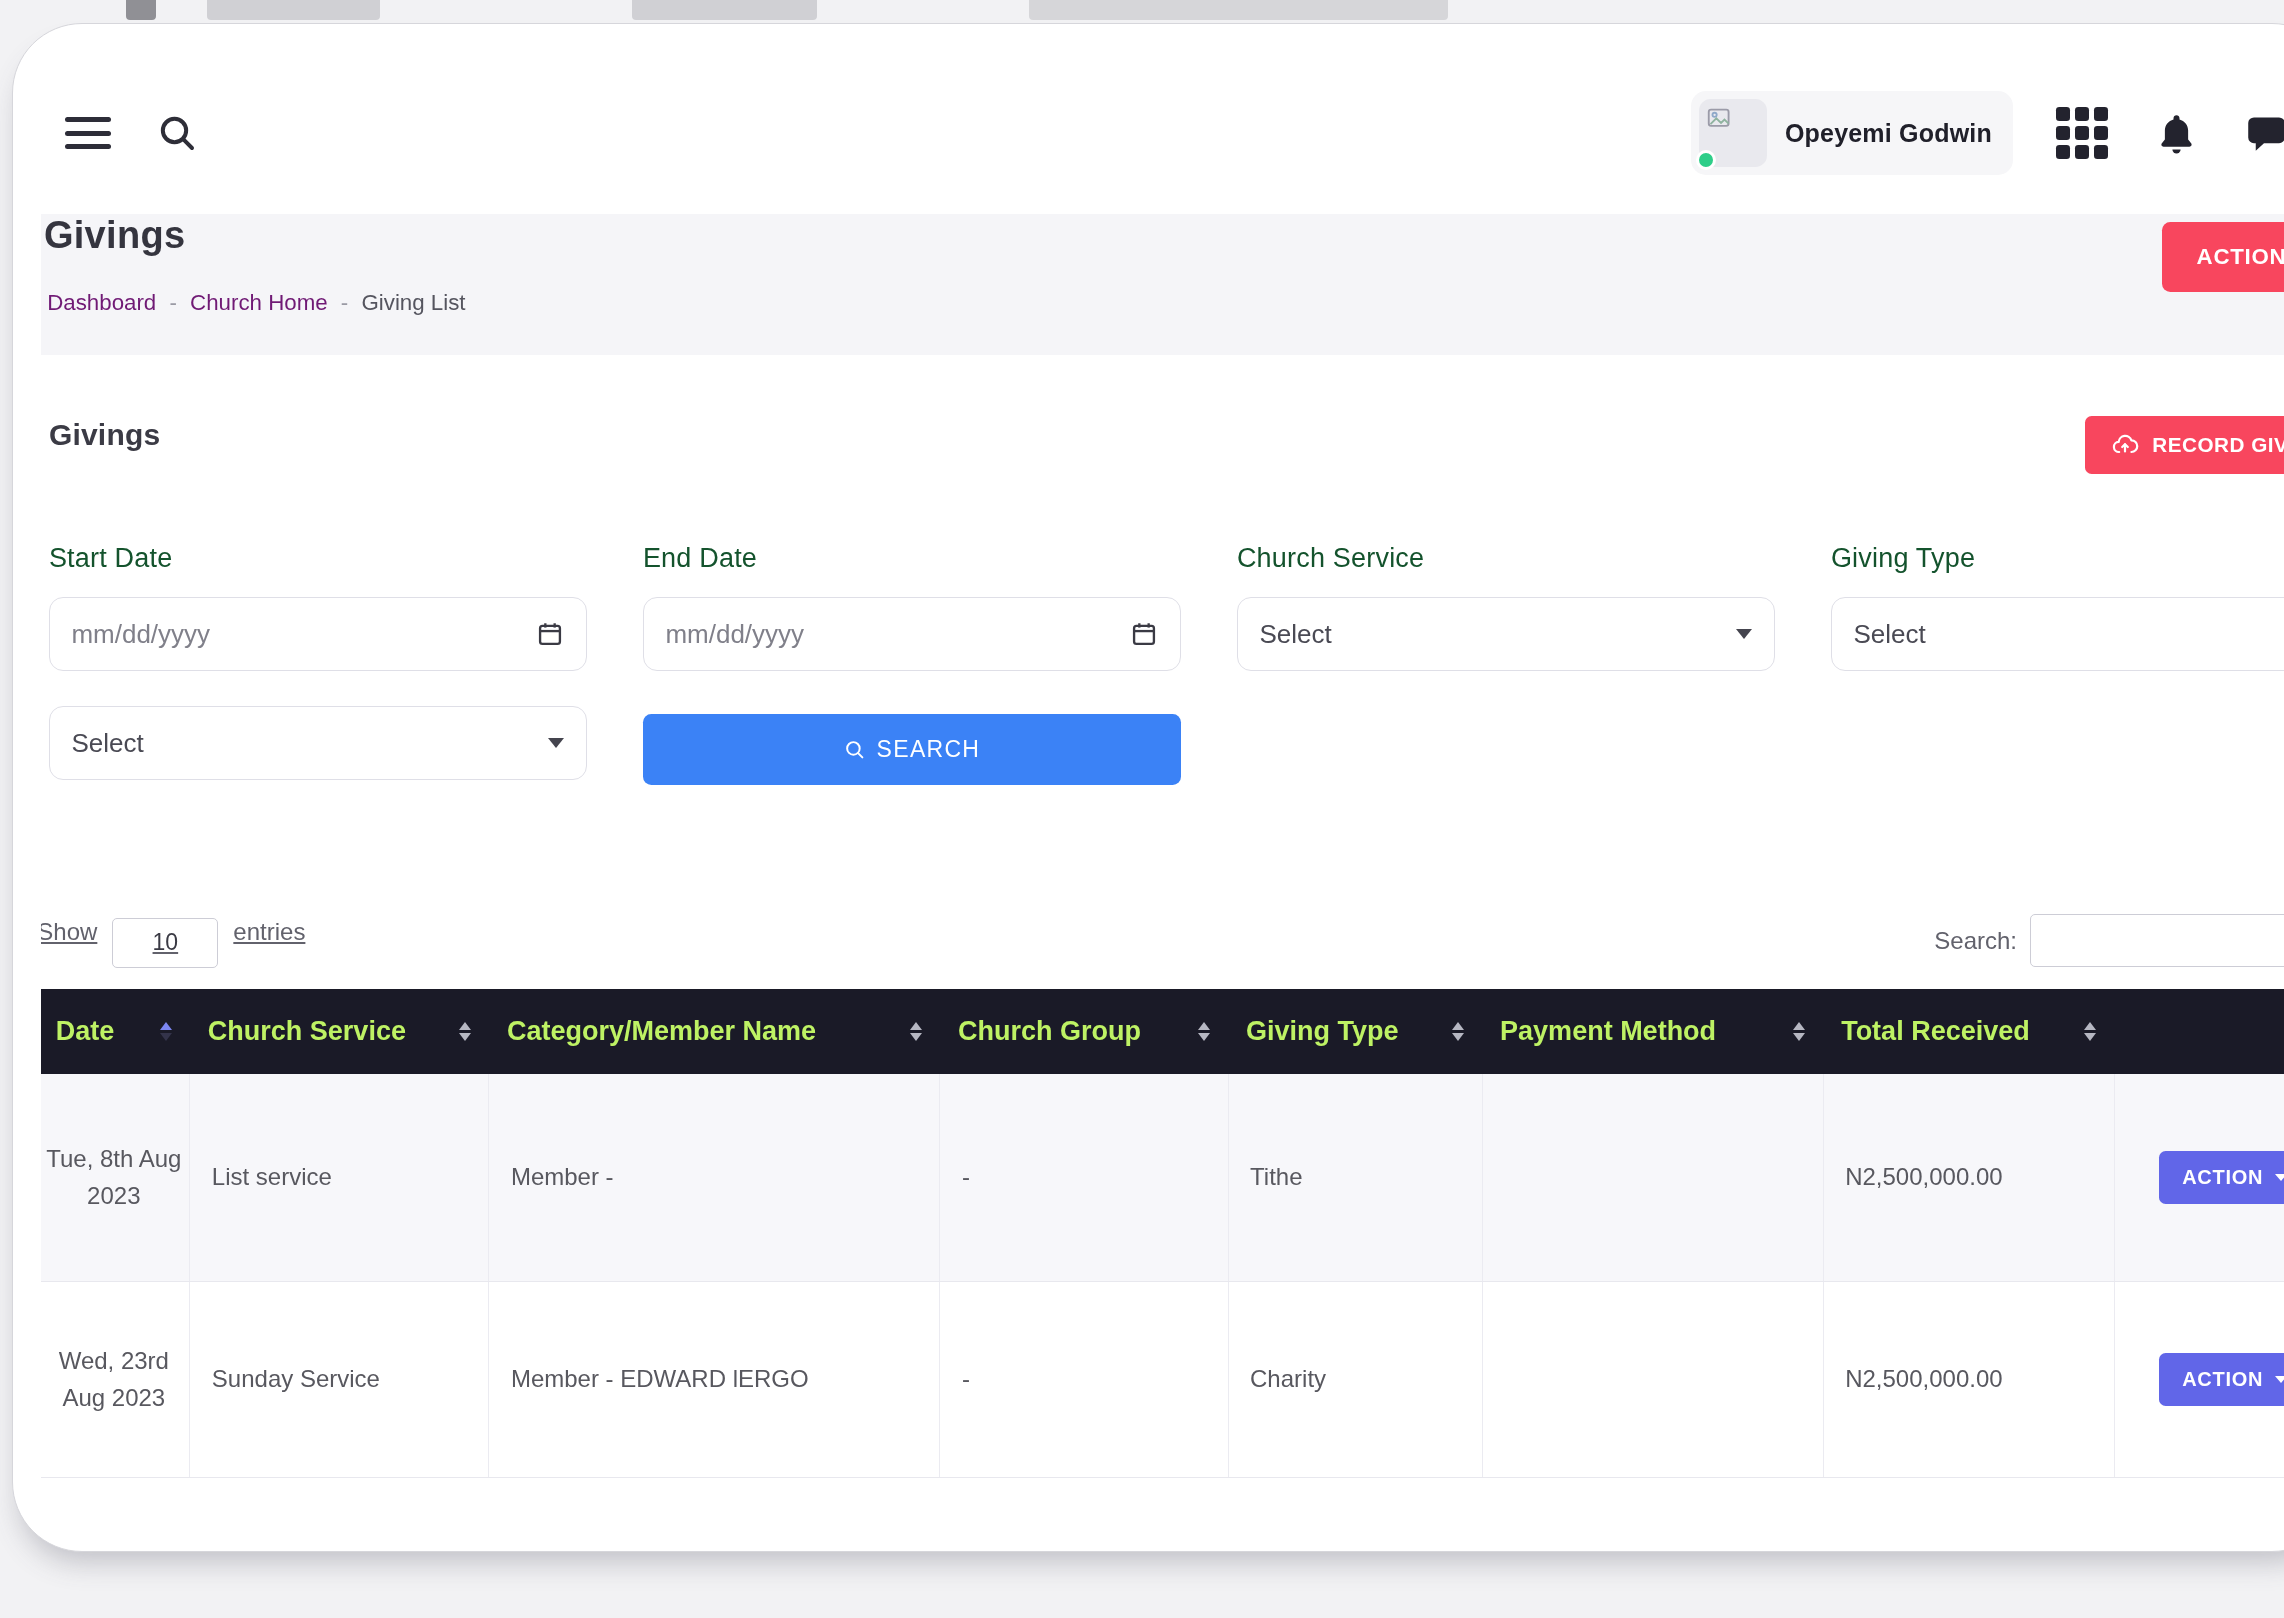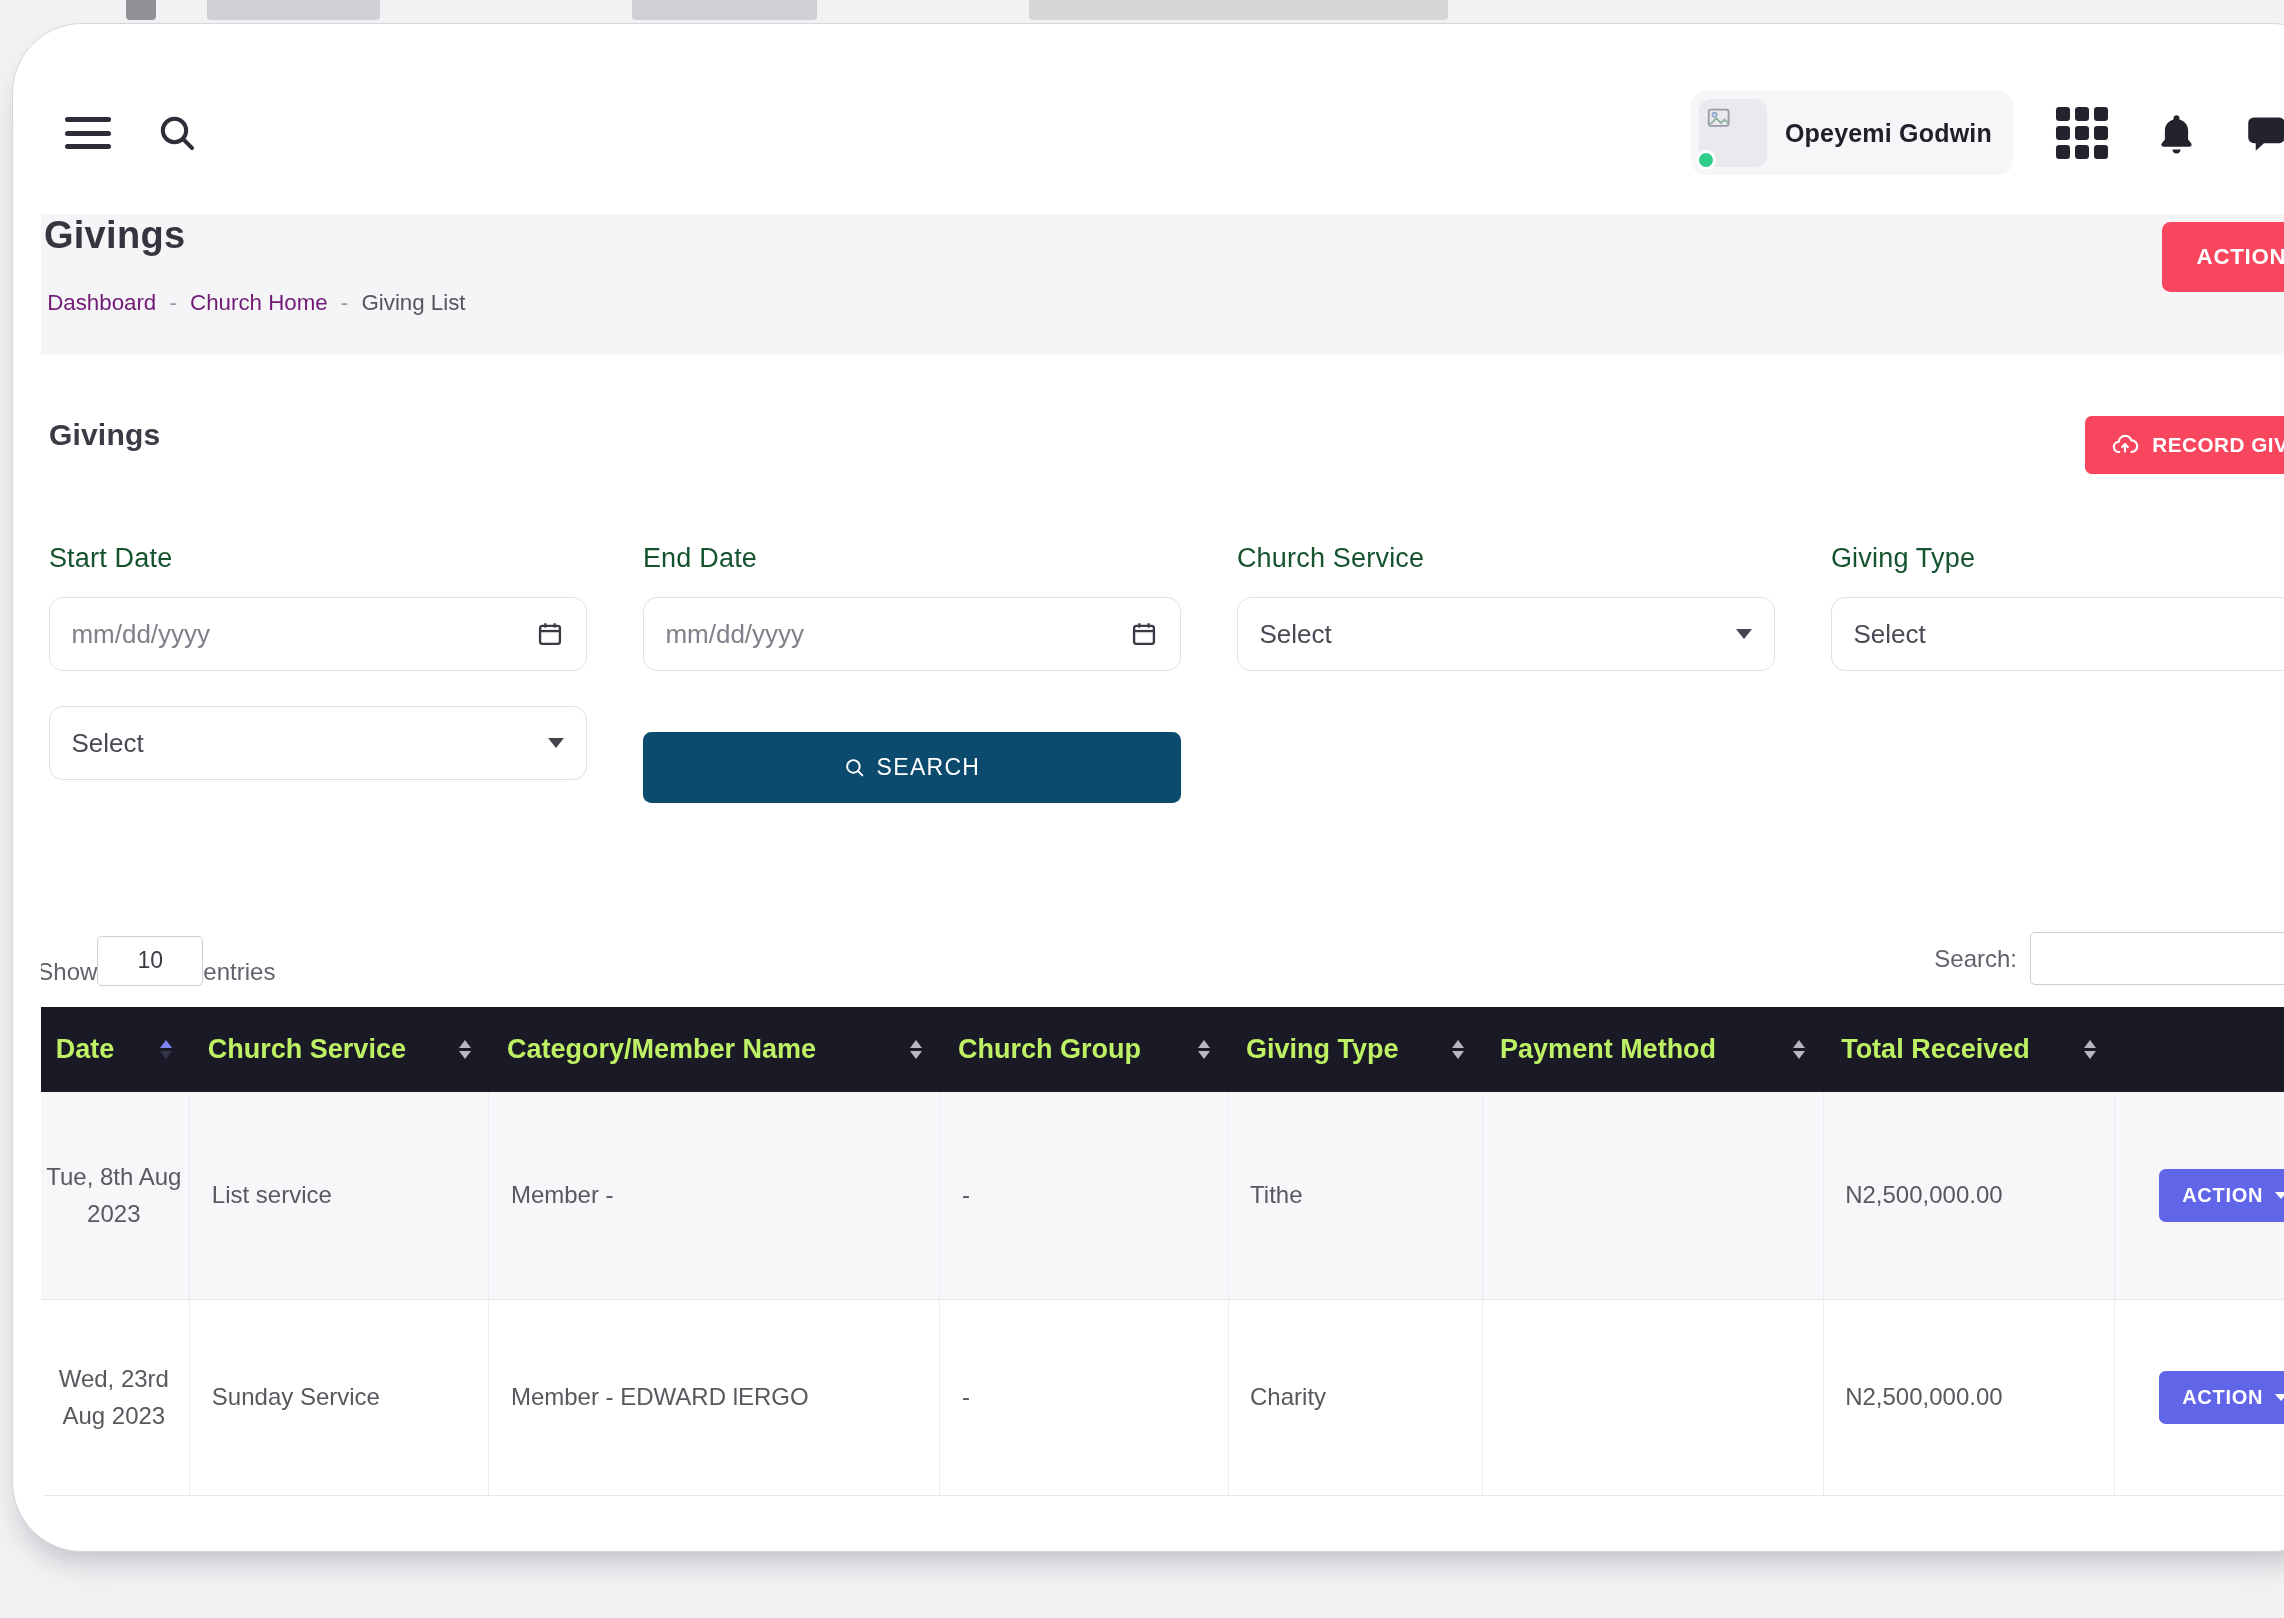--- a/index.html
+++ b/index.html
@@ -63,28 +63,28 @@
   .f-label { display:block; font-size:27px; color:#14532d; margin-bottom:23px; letter-spacing:0.2px; }
   .input-like { height:74px; border:1.7px solid #dfdfe7; border-radius:14px; background:#fff;
                 display:flex; align-items:center; justify-content:space-between; padding:0 21.5px;
                 font-size:26px; cursor:pointer; }
   .date-text { color:#80808a; }
   .select-text { color:#4a4a54; }
   .caret { width:0; height:0; border-left:8.3px solid transparent; border-right:8.3px solid transparent;
            border-top:10px solid #44444e; }
   .cell-r2c1 { grid-column:1; grid-row:2; }
   .cell-r2c2 { grid-column:2; grid-row:2; }
-  .search-btn { margin-top:26px; width:538px; height:71px; background:#0c4a6e; border:none; border-radius:8.3px;
+  .search-btn { margin-top:8px; width:538px; height:71px; background:#3b82f6; border:none; border-radius:8.3px;
                 color:#fff; font-size:23px; font-weight:500; letter-spacing:1.3px;
                 display:flex; align-items:center; justify-content:center; gap:11.6px; cursor:pointer; }
 
   
   .table-controls { margin-top:131px; margin-left:-11.6px; height:53px; position:relative;
                     display:flex; align-items:center; }
-  .show-group { display:flex; align-items:flex-end; font-size:24px; color:#62626c; }
+  .show-group { display:flex; align-items:flex-start; gap:15px; font-size:24px; color:#62626c;text-decoration:underline; }
   .entries-input { width:106px; height:50px; border:1.7px solid #cdcdd6; border-radius:5px;
                    text-align:center; font-size:23px; color:#3a3a44; background:#fff; }
   .search-group { position:absolute; left:1897px; top:-1.7px; display:flex; align-items:center; gap:13.2px;
                   font-size:24px; color:#62626c; }
   .table-search-input { width:331px; height:53px; border:1.7px solid #cdcdd6; border-radius:5px; background:#fff;
                         font-size:23px; padding:0 15px; color:#3a3a44; }
 
   
   .table-wrap { margin-left:-11.6px; margin-top:20px; }
   table { border-collapse:collapse; table-layout:fixed; width:2334px; }

